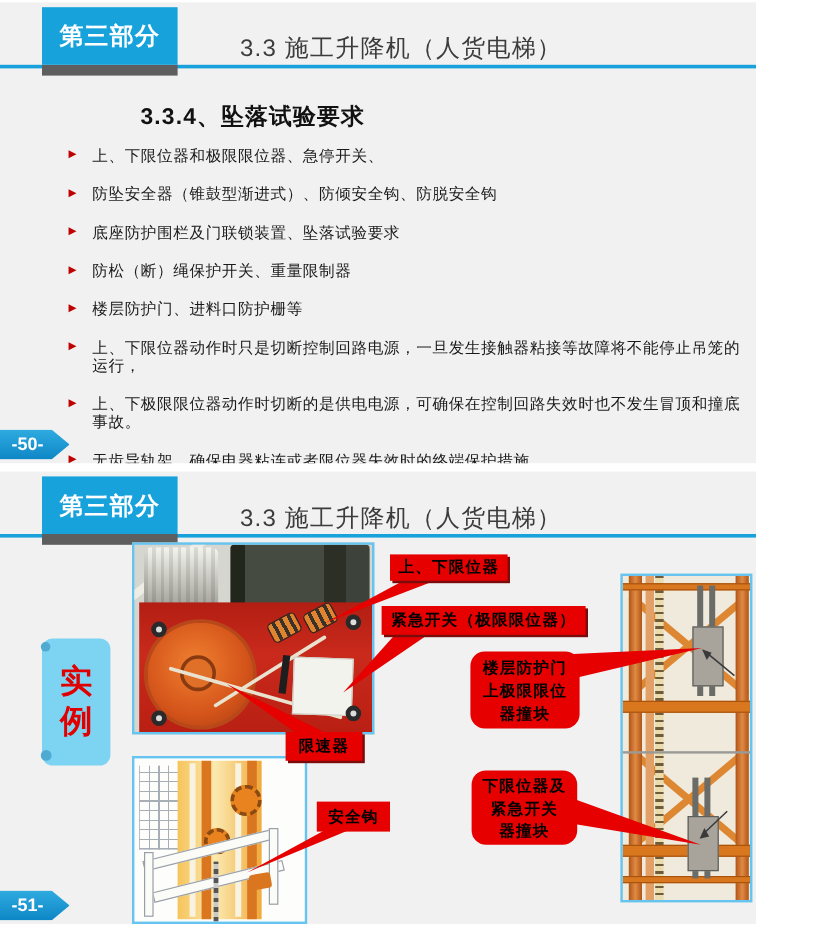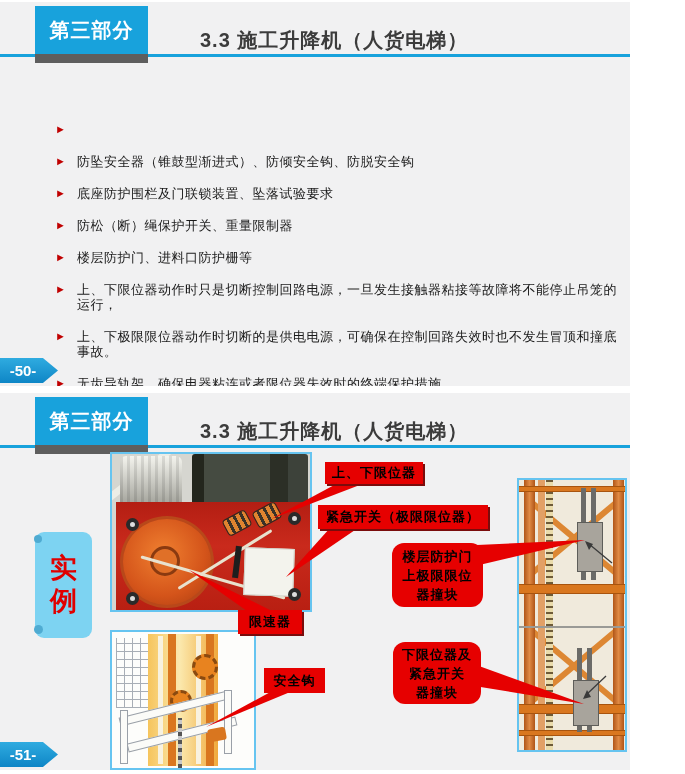--- a/index.html
+++ b/index.html
@@ -8,21 +8,21 @@
 
   .slide { position:absolute; left:0; width:630px; background:#F1F1F2; overflow:hidden; }
   #slide1 { top:2px; height:384px; }
   #slide2 { top:393px; height:377px; }
 
   
   .hdr-line { position:absolute; left:0; top:52px; width:685px; height:3px; background:#18A2DC; z-index:1; }
   .hdr-shadow { position:absolute; left:35px; top:52px; width:113px; height:9px; background:#5E5E5E; z-index:2; }
   .hdr-box { position:absolute; left:35px; top:4px; width:113px; height:48px; background:#18A2DC; z-index:3;
              display:flex; align-items:center; justify-content:center; color:#fff; font-weight:bold; font-size:20px; letter-spacing:1px; }
-  .hdr-title { position:absolute; left:200px; top:25px; font-size:20px; font-weight:bold; color:#3C3C3C; letter-spacing:1px; z-index:3; }
+  .hdr-title { position:absolute; left:200px; top:25px; font-size:20px; font-weight:normal; color:#3C3C3C; letter-spacing:1px; z-index:3; }
 
   
   .heading { position:absolute; left:117px; top:82px; font-size:19px; font-weight:bold; color:#111; letter-spacing:1px; }
   .bullets { position:absolute; left:55px; top:120px; right:8px; list-style:none; }
   .bullets li { display:flex; align-items:flex-start; margin-bottom:17px; }
   .b-arrow { color:#C00000; font-size:11px; line-height:15px; margin-right:11px; flex:0 0 auto; }
   .b-text { font-family:"Liberation Serif", serif; font-size:13px; line-height:15px; color:#1a1a1a; letter-spacing:0.5px; }
 
   .page-badge { position:absolute; left:0; width:58px; height:25px; background:linear-gradient(180deg,#2FABE0,#0E86C6);
                 clip-path:polygon(0 0,74% 0,100% 50%,74% 100%,0 100%); color:#fff; font-size:15px; font-weight:bold;
@@ -127,24 +127,26 @@
 <div class="page">
 
   <div class="slide" id="slide1">
     <div class="hdr-line"></div>
     <div class="hdr-shadow"></div>
     <div class="hdr-box">
       <span>第三部分</span>
     </div>
     <div class="hdr-title">3.3  施工升降机（人货电梯）</div>
 
+    <div class="heading">3.3.4、坠落试验要求</div>
 
     <ul class="bullets">
       <li>
         <span class="b-arrow">►</span>
+        <span class="b-text">上、下限位器和极限限位器、急停开关、</span>
         </li>
       <li>
         <span class="b-arrow">►</span>
         <span class="b-text">防坠安全器（锥鼓型渐进式）、防倾安全钩、防脱安全钩</span>
         </li>
       <li>
         <span class="b-arrow">►</span>
         <span class="b-text">底座防护围栏及门联锁装置、坠落试验要求</span>
         </li>
       <li>

